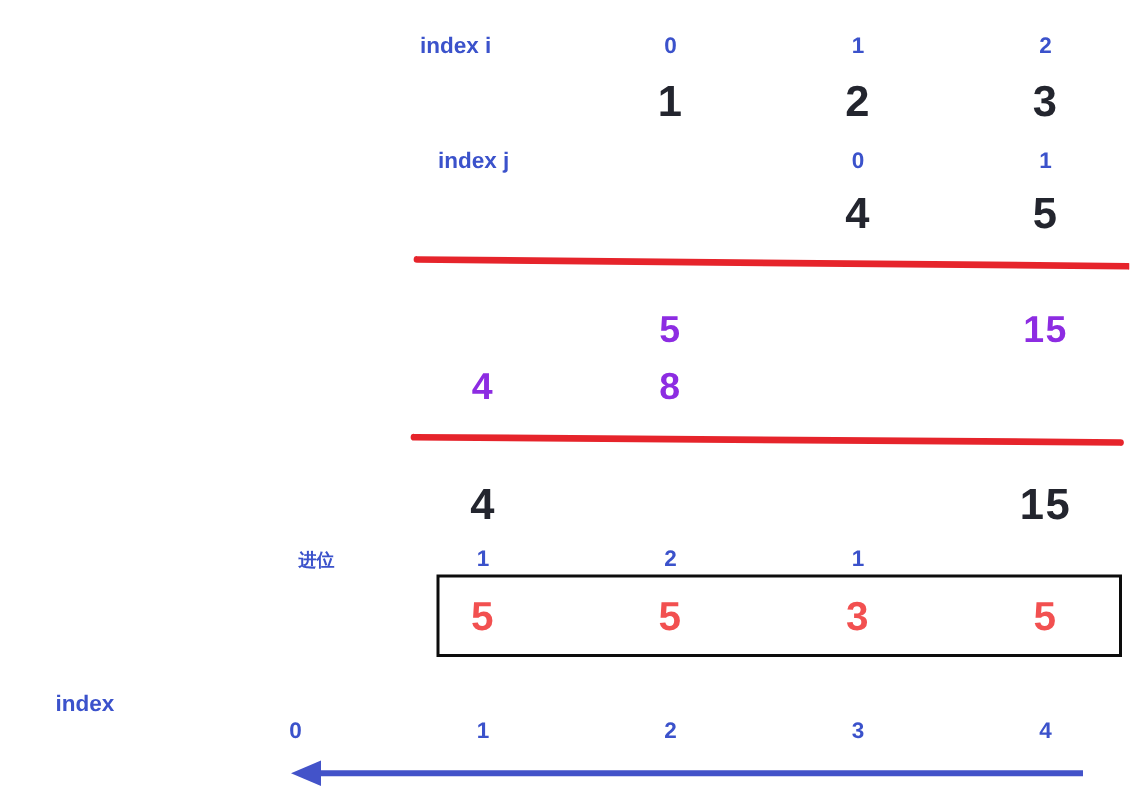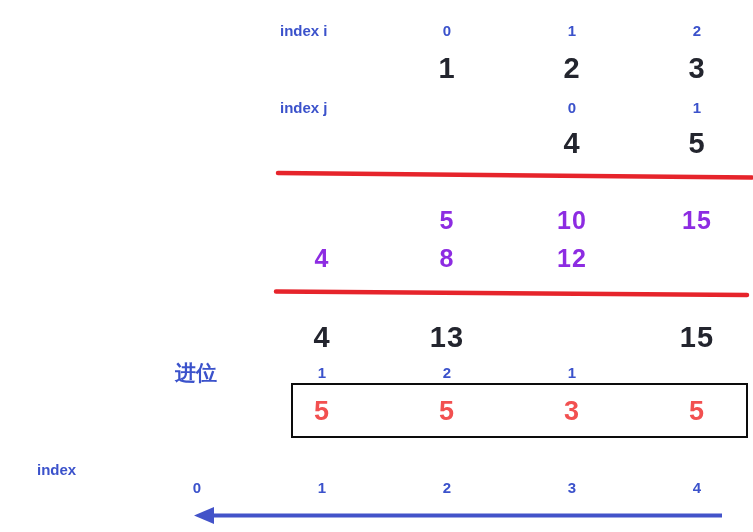--- a/index.html
+++ b/index.html
@@ -28,21 +28,21 @@
   }
   .lbl{
     position:absolute;
     font-weight:bold;
     white-space:nowrap;
   }
   .blue-sm{font-size:15px;line-height:18px;color:var(--blue);}
   .big-black{font-size:29px;line-height:34px;color:var(--black);letter-spacing:1px;}
   .purple{font-size:25px;line-height:30px;color:var(--purple);letter-spacing:1px;}
   .red-big{font-size:27px;line-height:34px;color:var(--red);letter-spacing:1px;}
-  .carry-lbl{font-size:21px;line-height:18px;color:var(--blue);}
+  .carry-lbl{font-size:12px;line-height:18px;color:var(--blue);margin-left:24px;}
   .result-box{
     position:absolute;
     left:291px;top:383px;
     width:457px;height:55px;
     box-sizing:border-box;
     border:2.5px solid #0c0c0c;
     background:transparent;
   }
 </style>
 </head>
@@ -61,37 +61,34 @@
 
   <span class="lbl blue-sm" style="left:280px;top:22px">index i</span>
   <span class="cell blue-sm" style="left:407px;top:22px">0</span>
   <span class="cell blue-sm" style="left:532px;top:22px">1</span>
   <span class="cell blue-sm" style="left:657px;top:22px">2</span>
 
   <span class="cell big-black" style="left:407px;top:51px">1</span>
   <span class="cell big-black" style="left:532px;top:51px">2</span>
   <span class="cell big-black" style="left:657px;top:51px">3</span>
 
-  <span class="lbl blue-sm" style="left:280px;top:99px">index j</span>
+  <span class="lbl blue-sm" style="left:292px;top:99px">index j</span>
   <span class="cell blue-sm" style="left:532px;top:99px">0</span>
   <span class="cell blue-sm" style="left:657px;top:99px">1</span>
 
   <span class="cell big-black" style="left:532px;top:126px">4</span>
   <span class="cell big-black" style="left:657px;top:126px">5</span>
 
   <span class="cell purple" style="left:407px;top:205px">5</span>
-  <span class="cell purple" style="left:532px;top:205px">10</span>
   <span class="cell purple" style="left:657px;top:205px">15</span>
 
   <span class="cell purple" style="left:282px;top:243px">4</span>
   <span class="cell purple" style="left:407px;top:243px">8</span>
-  <span class="cell purple" style="left:532px;top:243px">12</span>
 
   <span class="cell big-black" style="left:282px;top:320px">4</span>
-  <span class="cell big-black" style="left:407px;top:320px">13</span>
   <span class="cell big-black" style="left:657px;top:320px">15</span>
 
   <span class="lbl carry-lbl" style="left:175px;top:364px">进位</span>
   <span class="cell blue-sm" style="left:282px;top:364px">1</span>
   <span class="cell blue-sm" style="left:407px;top:364px">2</span>
   <span class="cell blue-sm" style="left:532px;top:364px">1</span>
 
   <div class="result-box"></div>
   <span class="cell red-big" style="left:282px;top:394px">5</span>
   <span class="cell red-big" style="left:407px;top:394px">5</span>

